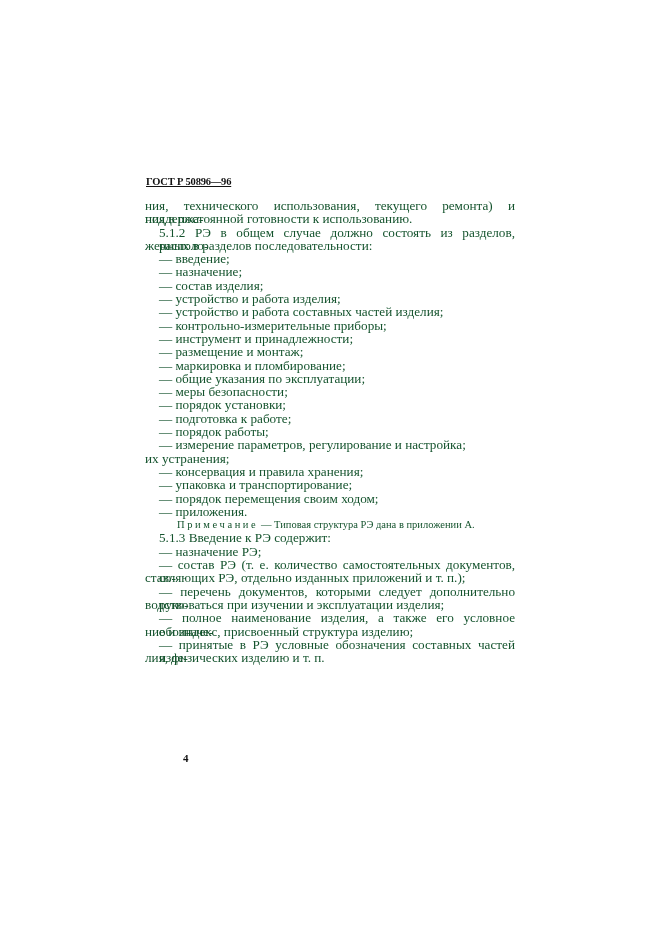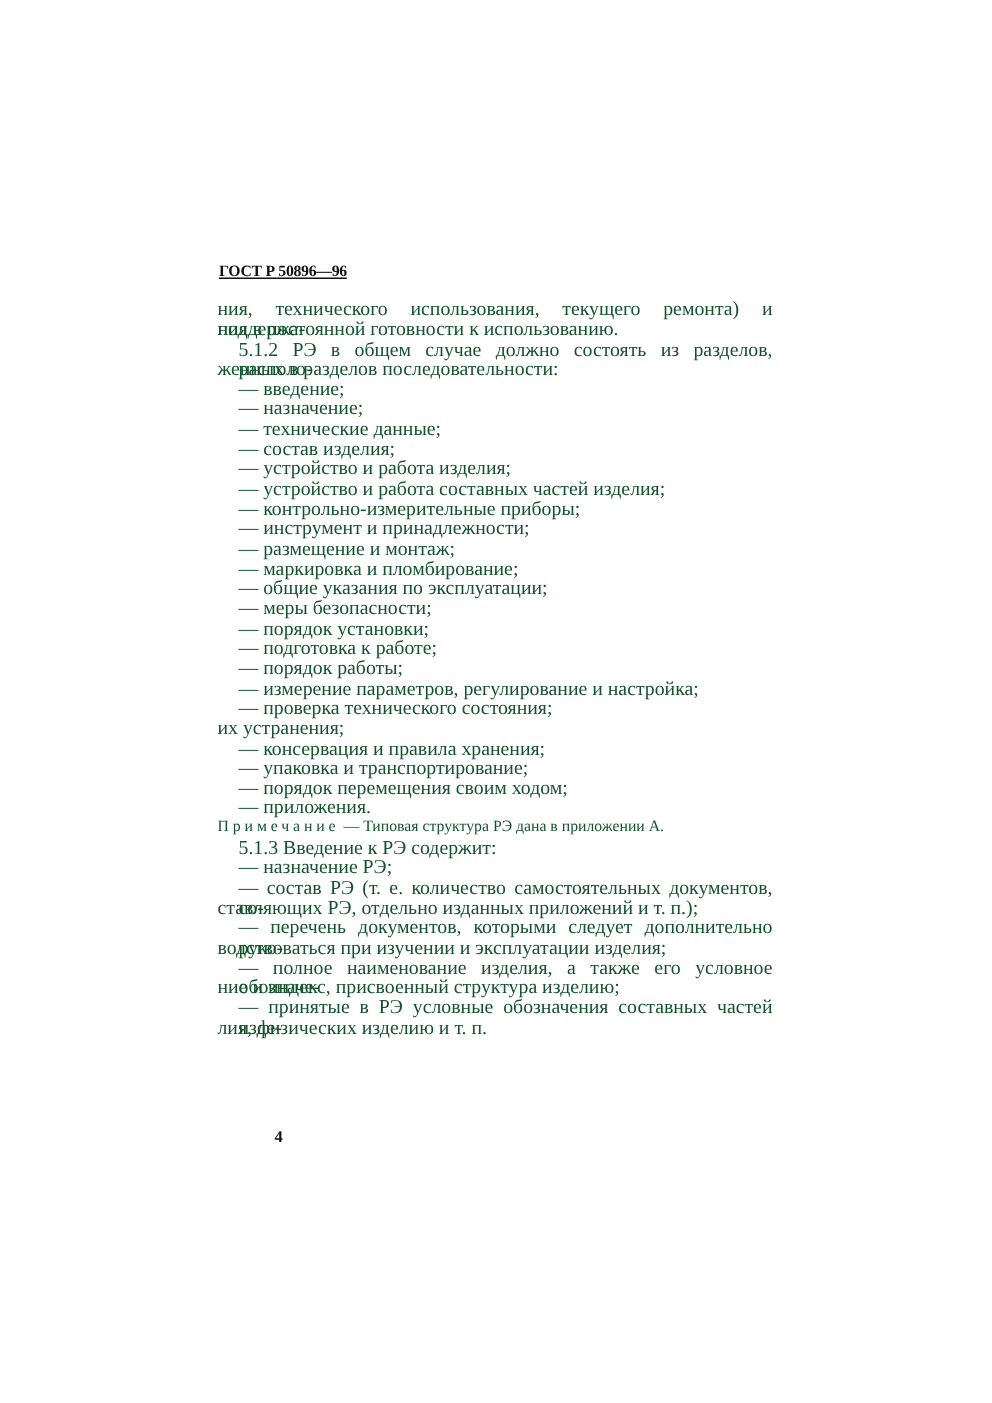--- a/index.html
+++ b/index.html
@@ -12,55 +12,53 @@
   }
   .body {
     position: absolute; left: 145px; top: 199px; width: 370px;
     font-family: "Liberation Serif", serif; font-size: 13.2px;
     line-height: 13.3px; color: #14532d;
   }
   .line { white-space: nowrap; height: 13.3px; }
   .j { text-align: justify; text-align-last: justify; white-space: normal; }
   .ind { padding-left: 14px; }
   .note { font-size: 10.5px; }
-  .note .spaced { letter-spacing: 2.6px; }
+  .note .spaced { letter-spacing: 2.6px; margin-left: 32px; }
   .pagenum {
     position: absolute; left: 183px; top: 752px;
     font-family: "Liberation Serif", serif; font-weight: bold; font-size: 11px; color: #111;
   }
 </style>
 </head>
 <body>
 
 <div class="page">
   <div class="header">ГОСТ Р 50896—96</div>
 
   <div class="body">
     <div class="line j">ния, технического использования, текущего ремонта) и поддержа-</div>
     <div class="line">ния в постоянной готовности к использованию.</div>
     <div class="line j ind">5.1.2 РЭ в общем случае должно состоять из разделов, располо-</div>
     <div class="line">женных в разделов последовательности:</div>
 
     <div class="line ind">— введение;</div>
     <div class="line ind">— назначение;</div>
-    <div class="line ind">— технические данные;</div>
     <div class="line ind">— состав изделия;</div>
     <div class="line ind">— устройство и работа изделия;</div>
     <div class="line ind">— устройство и работа составных частей изделия;</div>
     <div class="line ind">— контрольно-измерительные приборы;</div>
     <div class="line ind">— инструмент и принадлежности;</div>
     <div class="line ind">— размещение и монтаж;</div>
     <div class="line ind">— маркировка и пломбирование;</div>
     <div class="line ind">— общие указания по эксплуатации;</div>
     <div class="line ind">— меры безопасности;</div>
     <div class="line ind">— порядок установки;</div>
     <div class="line ind">— подготовка к работе;</div>
     <div class="line ind">— порядок работы;</div>
     <div class="line ind">— измерение параметров, регулирование и настройка;</div>
-    <div class="line ind">— проверка технического состояния;</div>
 
     <div class="line">их устранения;</div>
 
     <div class="line ind">— консервация и правила хранения;</div>
     <div class="line ind">— упаковка и транспортирование;</div>
     <div class="line ind">— порядок перемещения своим ходом;</div>
     <div class="line ind">— приложения.</div>
 
     <div class="line note"><span class="spaced">Примечание</span><span> — Типовая структура РЭ дана в приложении А.</span></div>
 

